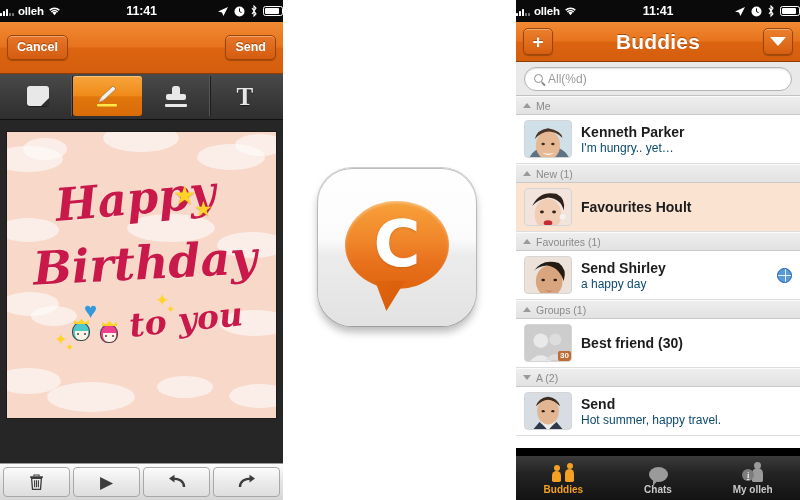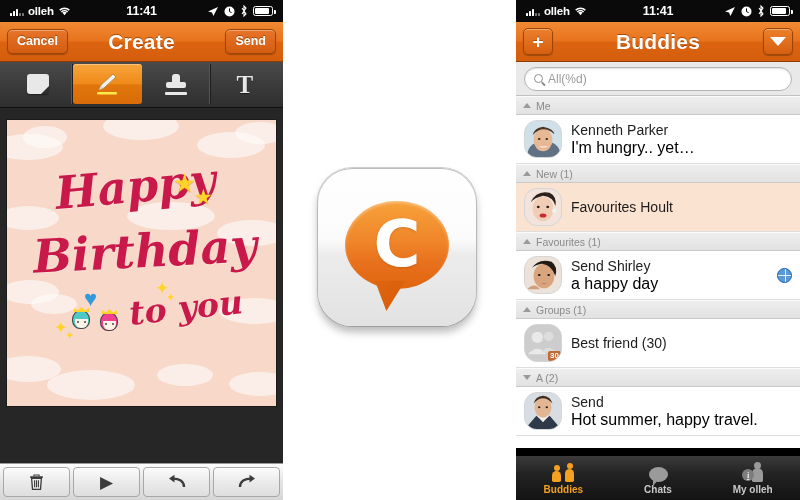--- a/index.html
+++ b/index.html
@@ -9,21 +9,21 @@
   .stage { position:relative; width:800px; height:500px; background:#fff; }
 
   
   .phone { position:absolute; top:0; height:500px; overflow:hidden; background:#000; }
   .phone-left  { left:0;   width:283px; }
   .phone-right { left:516px; width:284px; }
 
   
   .statusbar {
     height:22px; background:#0a0a0a; color:#fff;
-    display:flex; align-items:center; padding:0 10px;
+    display:flex; align-items:center; padding:0 0;
     font-size:12px; font-weight:bold; position:relative;
   }
   .sb-left { display:flex; align-items:center; gap:4px; }
   .sb-bars { display:flex; align-items:flex-end; gap:1px; height:9px; }
   .sb-bars i { display:block; width:2px; background:#fff; border-radius:0.5px; }
   .sb-bars i:nth-child(1){height:3px}
   .sb-bars i:nth-child(2){height:5px}
   .sb-bars i:nth-child(3){height:7px}
   .sb-bars i:nth-child(4){height:3px;background:#777}
   .sb-bars i:nth-child(5){height:3px;background:#777}
@@ -38,21 +38,21 @@
     position:relative; padding:1px;
   }
   .sb-battery::after {
     content:""; position:absolute; right:-3.5px; top:2.5px;
     width:2px; height:4px; background:#fff; border-radius:0 1px 1px 0;
   }
   .sb-battery b { display:block; height:100%; width:88%; background:#fff; border-radius:1px; }
 
   
   .nav-create {
-    height:40px;
+    height:52px;
     background:linear-gradient(to bottom,#f08a33 0%,#e8731d 48%,#dc6411 52%,#d45e0d 100%);
     border-bottom:1px solid #8d3c06;
     display:flex; align-items:center; justify-content:space-between;
     padding:0 7px; position:relative;
   }
   .nav-btn {
     background:linear-gradient(to bottom,#e8752a,#d35c10);
     border:1px solid #9c4508; border-radius:5px;
     color:#fff; font-size:12.5px; font-weight:bold;
     padding:5px 9px; line-height:1;
@@ -271,31 +271,31 @@
   .chev.up   { border-bottom:5px solid #9a9a9a; }
   .chev.down { border-top:5px solid #9a9a9a; }
 
   .row {
     display:flex; align-items:center; gap:9px; padding:5px 8px;
     border-bottom:1px solid #ddd; background:#fff; cursor:pointer;
     min-height:44px;
   }
   .row.highlight { background:#fbe3d2; }
   .avatar {
-    width:38px; height:38px; flex:none; border-radius:13px;
+    width:48px; height:38px; flex:none; border-radius:4px;
     border:1px solid #d5d5d5; overflow:hidden; position:relative;
     background:#cfd6dc;
   }
   .row-txt { flex:1; min-width:0; display:flex; flex-direction:column; justify-content:center; gap:1px; }
   .row-name {
-    font-size:14px; font-weight:normal; color:#1c1c1c;
+    font-size:14px; font-weight:bold; color:#1c1c1c;
     white-space:nowrap; overflow:hidden; text-overflow:ellipsis;
   }
   .row-status {
-    font-size:16px; color:#000000;
+    font-size:12px; color:#0c4a6e;
     white-space:nowrap; overflow:hidden; text-overflow:ellipsis;
   }
   .globe {
     width:15px; height:15px; border-radius:50%; flex:none;
     border:1.4px solid #1a5fb4; background:#5b9bd5;
     position:relative; overflow:hidden;
   }
   .globe::before, .globe::after {
     content:""; position:absolute; background:rgba(255,255,255,.85);
   }
@@ -398,21 +398,20 @@
           <path d="M2 3 L6 9 L4 11 V1 L6 3 L2 9" stroke="#fff" stroke-width="1.1" fill="none"></path>
         </svg>
         <span class="sb-battery">
             <b></b>
           </span>
       </div>
     </div>
 
     <div class="nav-create">
       <button class="nav-btn">Cancel</button>
-      <div class="nav-title">Create</div>
       <button class="nav-btn">Send</button>
     </div>
 
     <div class="toolbar-tools">
       <div class="tool">
         <span class="icon-note"></span>
       </div>
       <div class="tool active">
         <svg width="30" height="28" viewBox="0 0 30 28">
           <path d="M7 20 L9 15 L21 4 L24 7 L12 18 Z" fill="#f0f0f0" stroke="#b9893f" stroke-width="1"></path>

